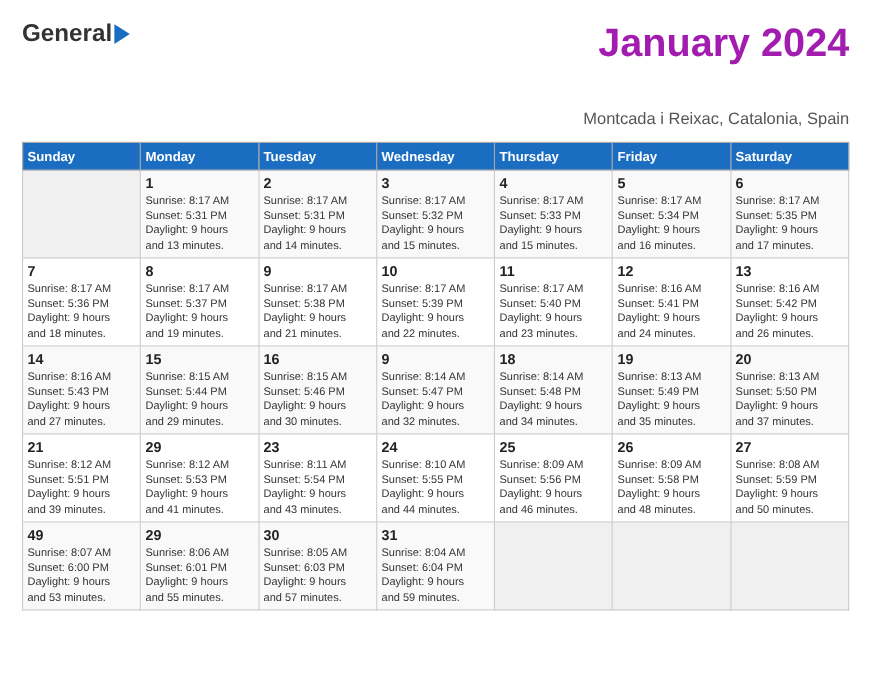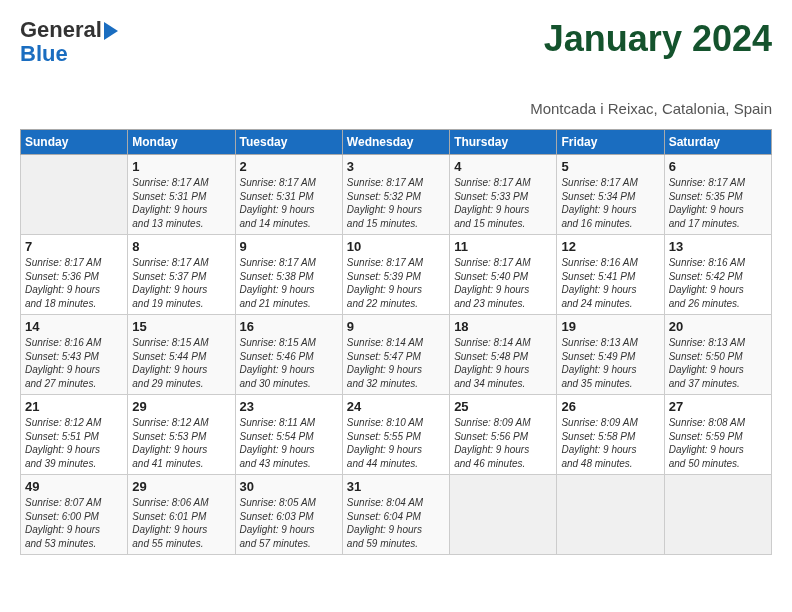--- a/index.html
+++ b/index.html
@@ -32,21 +32,21 @@
       border-bottom: 9px solid transparent;
       margin-left: 2px;
       margin-top: 2px;
     }
     .title-block {
       text-align: right;
     }
     .month-title {
       font-size: 36px;
       font-weight: bold;
-      color: #14532d;
+      color: #a21caf;
     }
     .location {
       font-size: 15px;
       color: #555;
       margin-top: 40px;
     }
     table {
       width: 100%;
       border-collapse: collapse;
       font-size: 11px;
@@ -79,40 +79,38 @@
       font-size: 13px;
       font-weight: bold;
       display: block;
       margin-bottom: 2px;
       color: #222;
     }
     .day-info {
       font-size: 10px;
       color: #333;
       line-height: 1.35;
-      font-style: italic;
     }
     .empty-cell {
       background: #f0f0f0 !important;
     }
   </style>
 </head>
 <body>
 
 <div class="container">
   <div class="header">
     <div class="logo">
       <div>
         <div style="display:flex;align-items:center;">
           <div style="font-size:22px;font-weight:bold;line-height:1.1;">
             <span style="color:#333;">General</span>
           </div>
           <div class="logo-arrow"></div>
         </div>
-        <div style="font-size:22px;font-weight:bold;color:#1a6dc0;line-height:1.1;">Blue</div>
       </div>
     </div>
     <div class="title-block">
       <div class="month-title">January 2024</div>
       <div class="location">Montcada i Reixac, Catalonia, Spain</div>
     </div>
   </div>
 
   <table>
     <thead>

